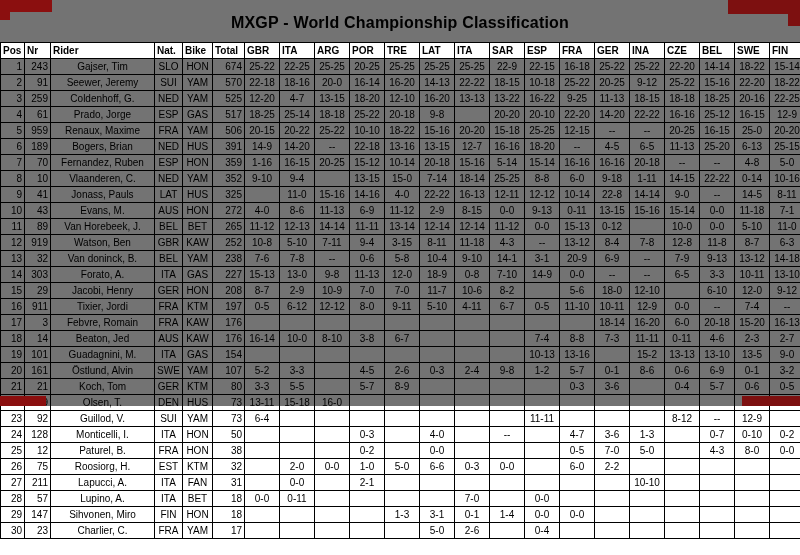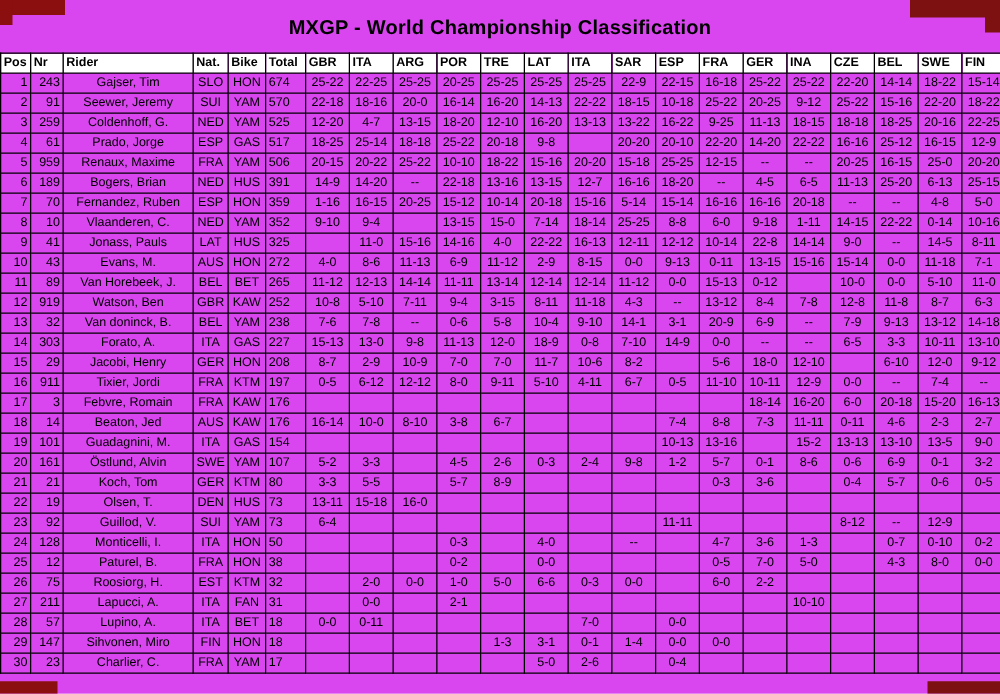--- a/index.html
+++ b/index.html
@@ -4,22 +4,22 @@
 <style>
   html,body{margin:0;padding:0;}
   body{
     width:800px;height:555px;
     background:#ffffff;
     font-family:"Liberation Sans", sans-serif;
     overflow:hidden;
   }
   .page{
     position:relative;
-    width:800px;height:555px;
-    background:#d946ef;
+    width:800px;height:406px;
+    background:#737373;
     box-sizing:border-box;
   }
   
   .corner{
     position:absolute;
     background:#8b0f0f;
   }
   .corner.tl{left:0;top:0;width:52px;height:12px;}
   .corner.tl2{left:0;top:0;width:10px;height:20px;}
   .corner.tr{right:0;top:0;width:72px;height:14px;background:#7d1010;}
@@ -55,21 +55,21 @@
   }
   thead th{
     font-weight:bold;
     font-size:10px;
     text-align:left;
     background:#ffffff;
   }
   td.num{text-align:right;}
   td.c{text-align:center;}
   td.l{text-align:center;}
-  td.total{font-weight:normal;}
+  td.total{text-align:right;font-weight:normal;}
 </style>
 </head>
 <body>
 
 <div class="page">
   <div class="corner tl"></div>
   <div class="corner tl2"></div>
   <div class="corner tr"></div>
   <div class="corner tr2"></div>
   <div class="corner bl"></div>

